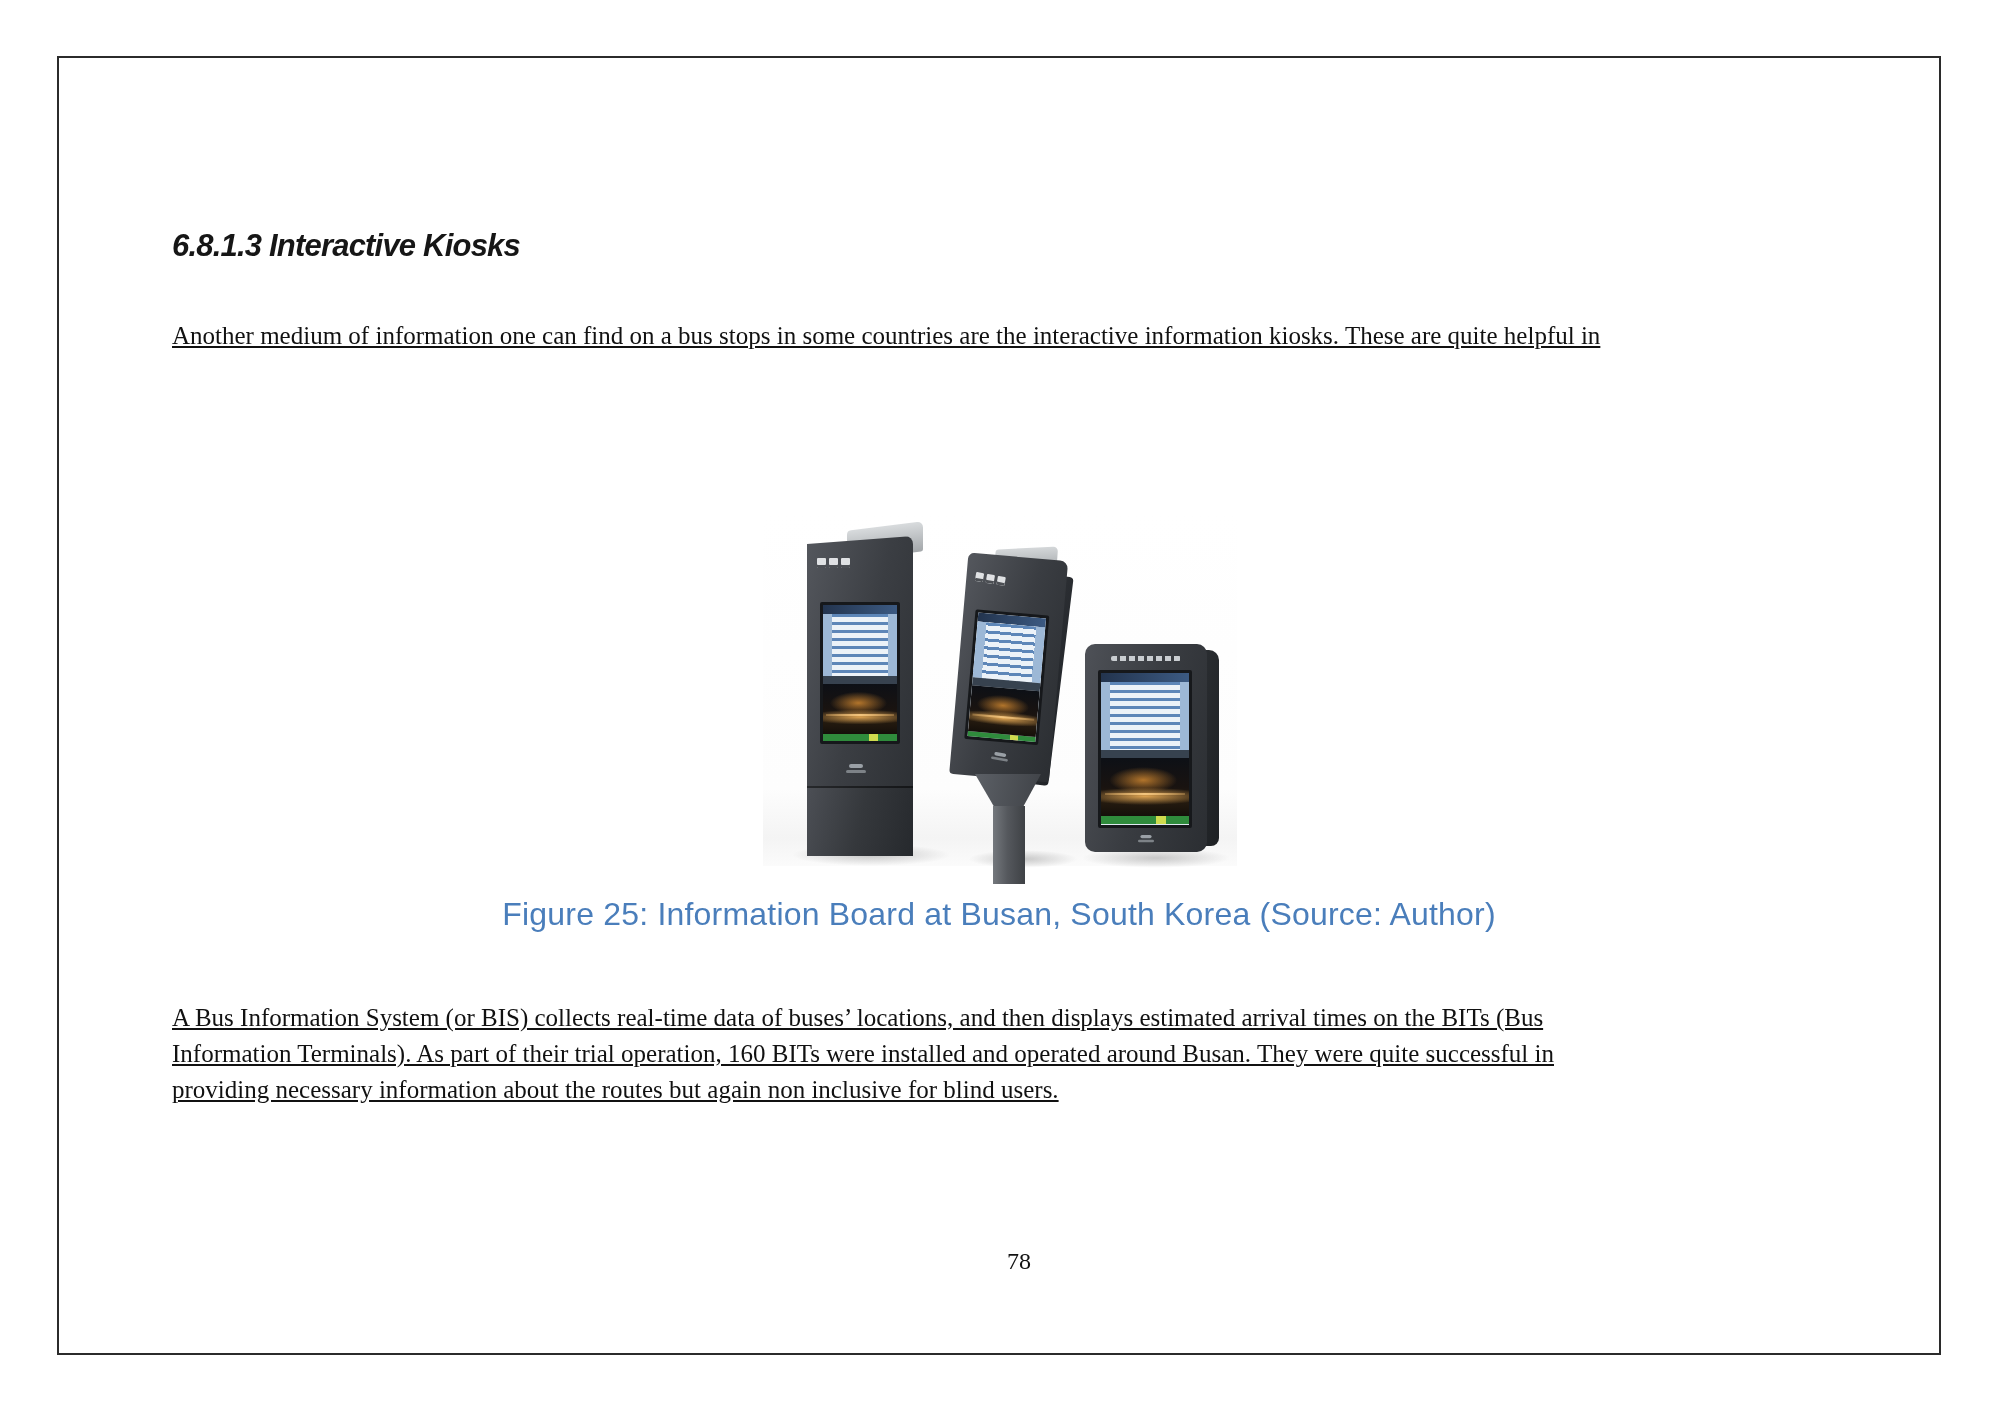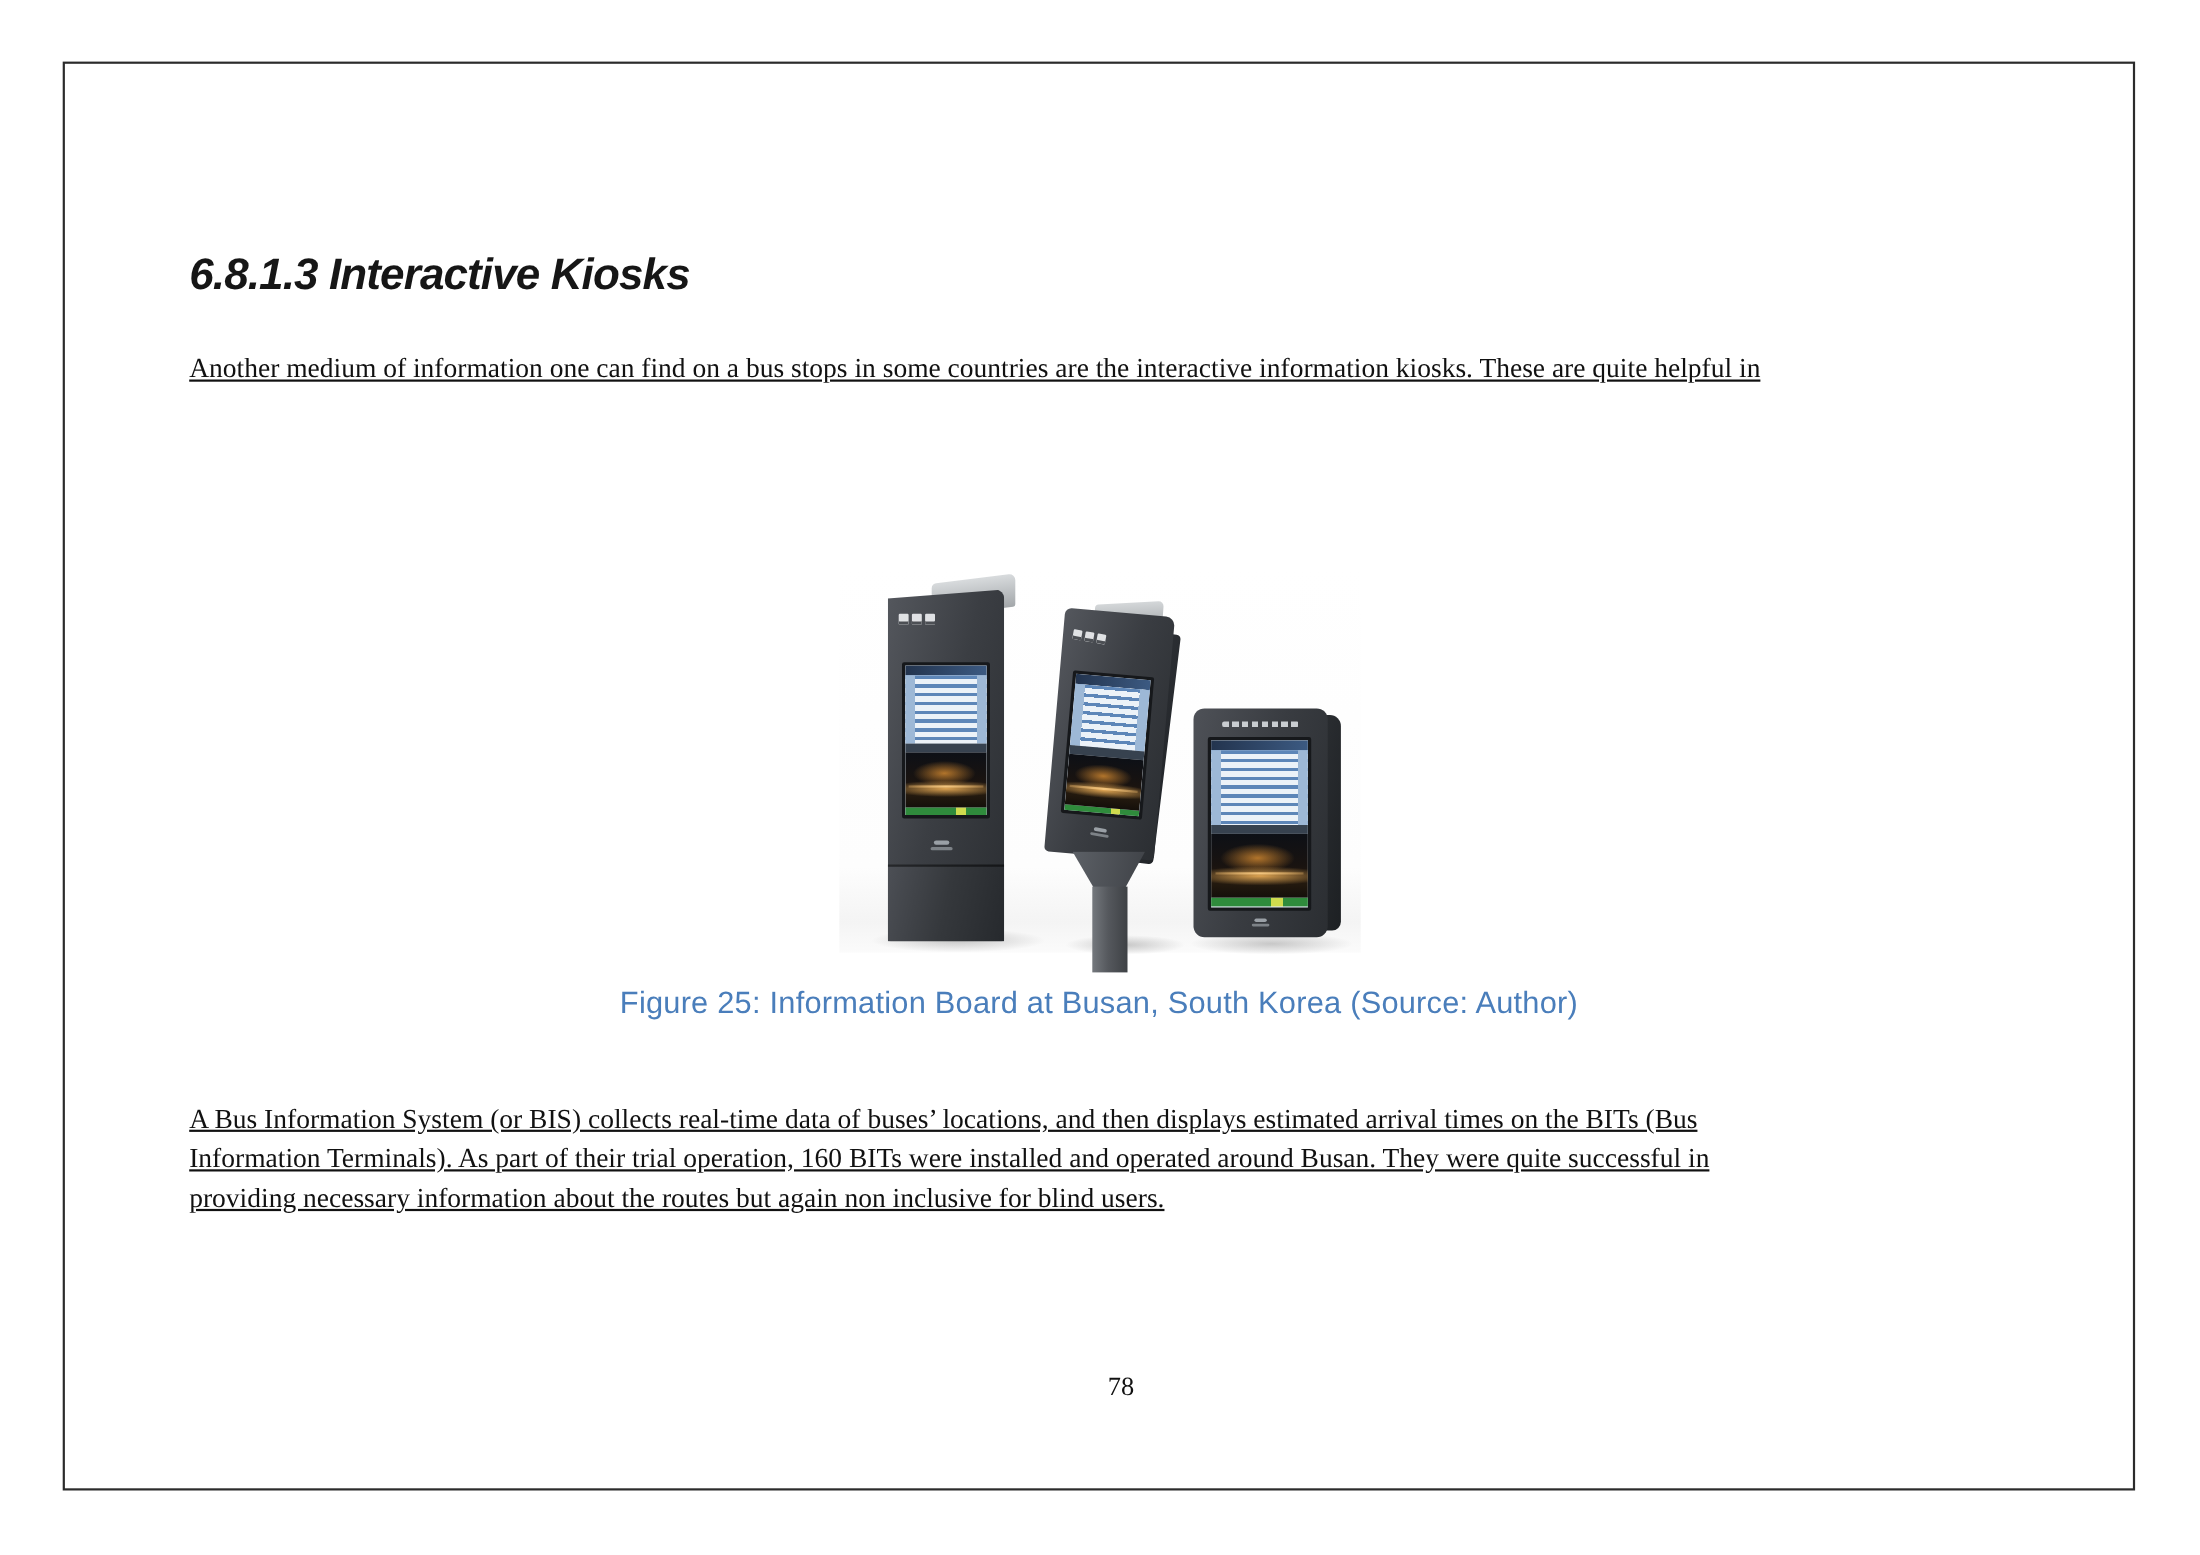--- a/index.html
+++ b/index.html
@@ -7,30 +7,30 @@
     position:relative; width:2000px; height:1414px; background:#ffffff;
     font-family:"Liberation Serif", serif; color:#111111; overflow:hidden;
   }
   .page-border {
     position:absolute; left:57px; top:56px; width:1884px; height:1299px;
     border:2px solid #2b2b2b; background:#ffffff; box-sizing:border-box;
   }
   .heading {
     position:absolute; left:172px; top:228px; margin:0;
     font-family:"Liberation Sans", sans-serif;
-    font-size:40px; font-weight:bold; font-style:italic;
+    font-size:31px; font-weight:bold; font-style:italic;
     letter-spacing:-0.8px; color:#161616;
   }
   .para { position:absolute; left:172px; width:1680px; font-size:25px; line-height:36px; }
   .para .line { white-space:nowrap;text-decoration:underline; }
   .para1 { top:318px; }
   .para2 { top:1000px; }
   .caption {
     position:absolute; left:57px; top:896px; width:1884px; text-align:center;
-    font-family:"Liberation Sans", sans-serif; font-size:28px; color:#4a7ebb;
+    font-family:"Liberation Sans", sans-serif; font-size:32px; color:#4a7ebb;
     letter-spacing:0.2px;
   }
   .pagenum {
     position:absolute; left:57px; top:1248px; width:1884px; text-align:center;
     font-size:24px; color:#111111;padding-left:20px;
   }
 
   
   .photo {
     position:absolute; left:763px; top:514px; width:474px; height:352px;

